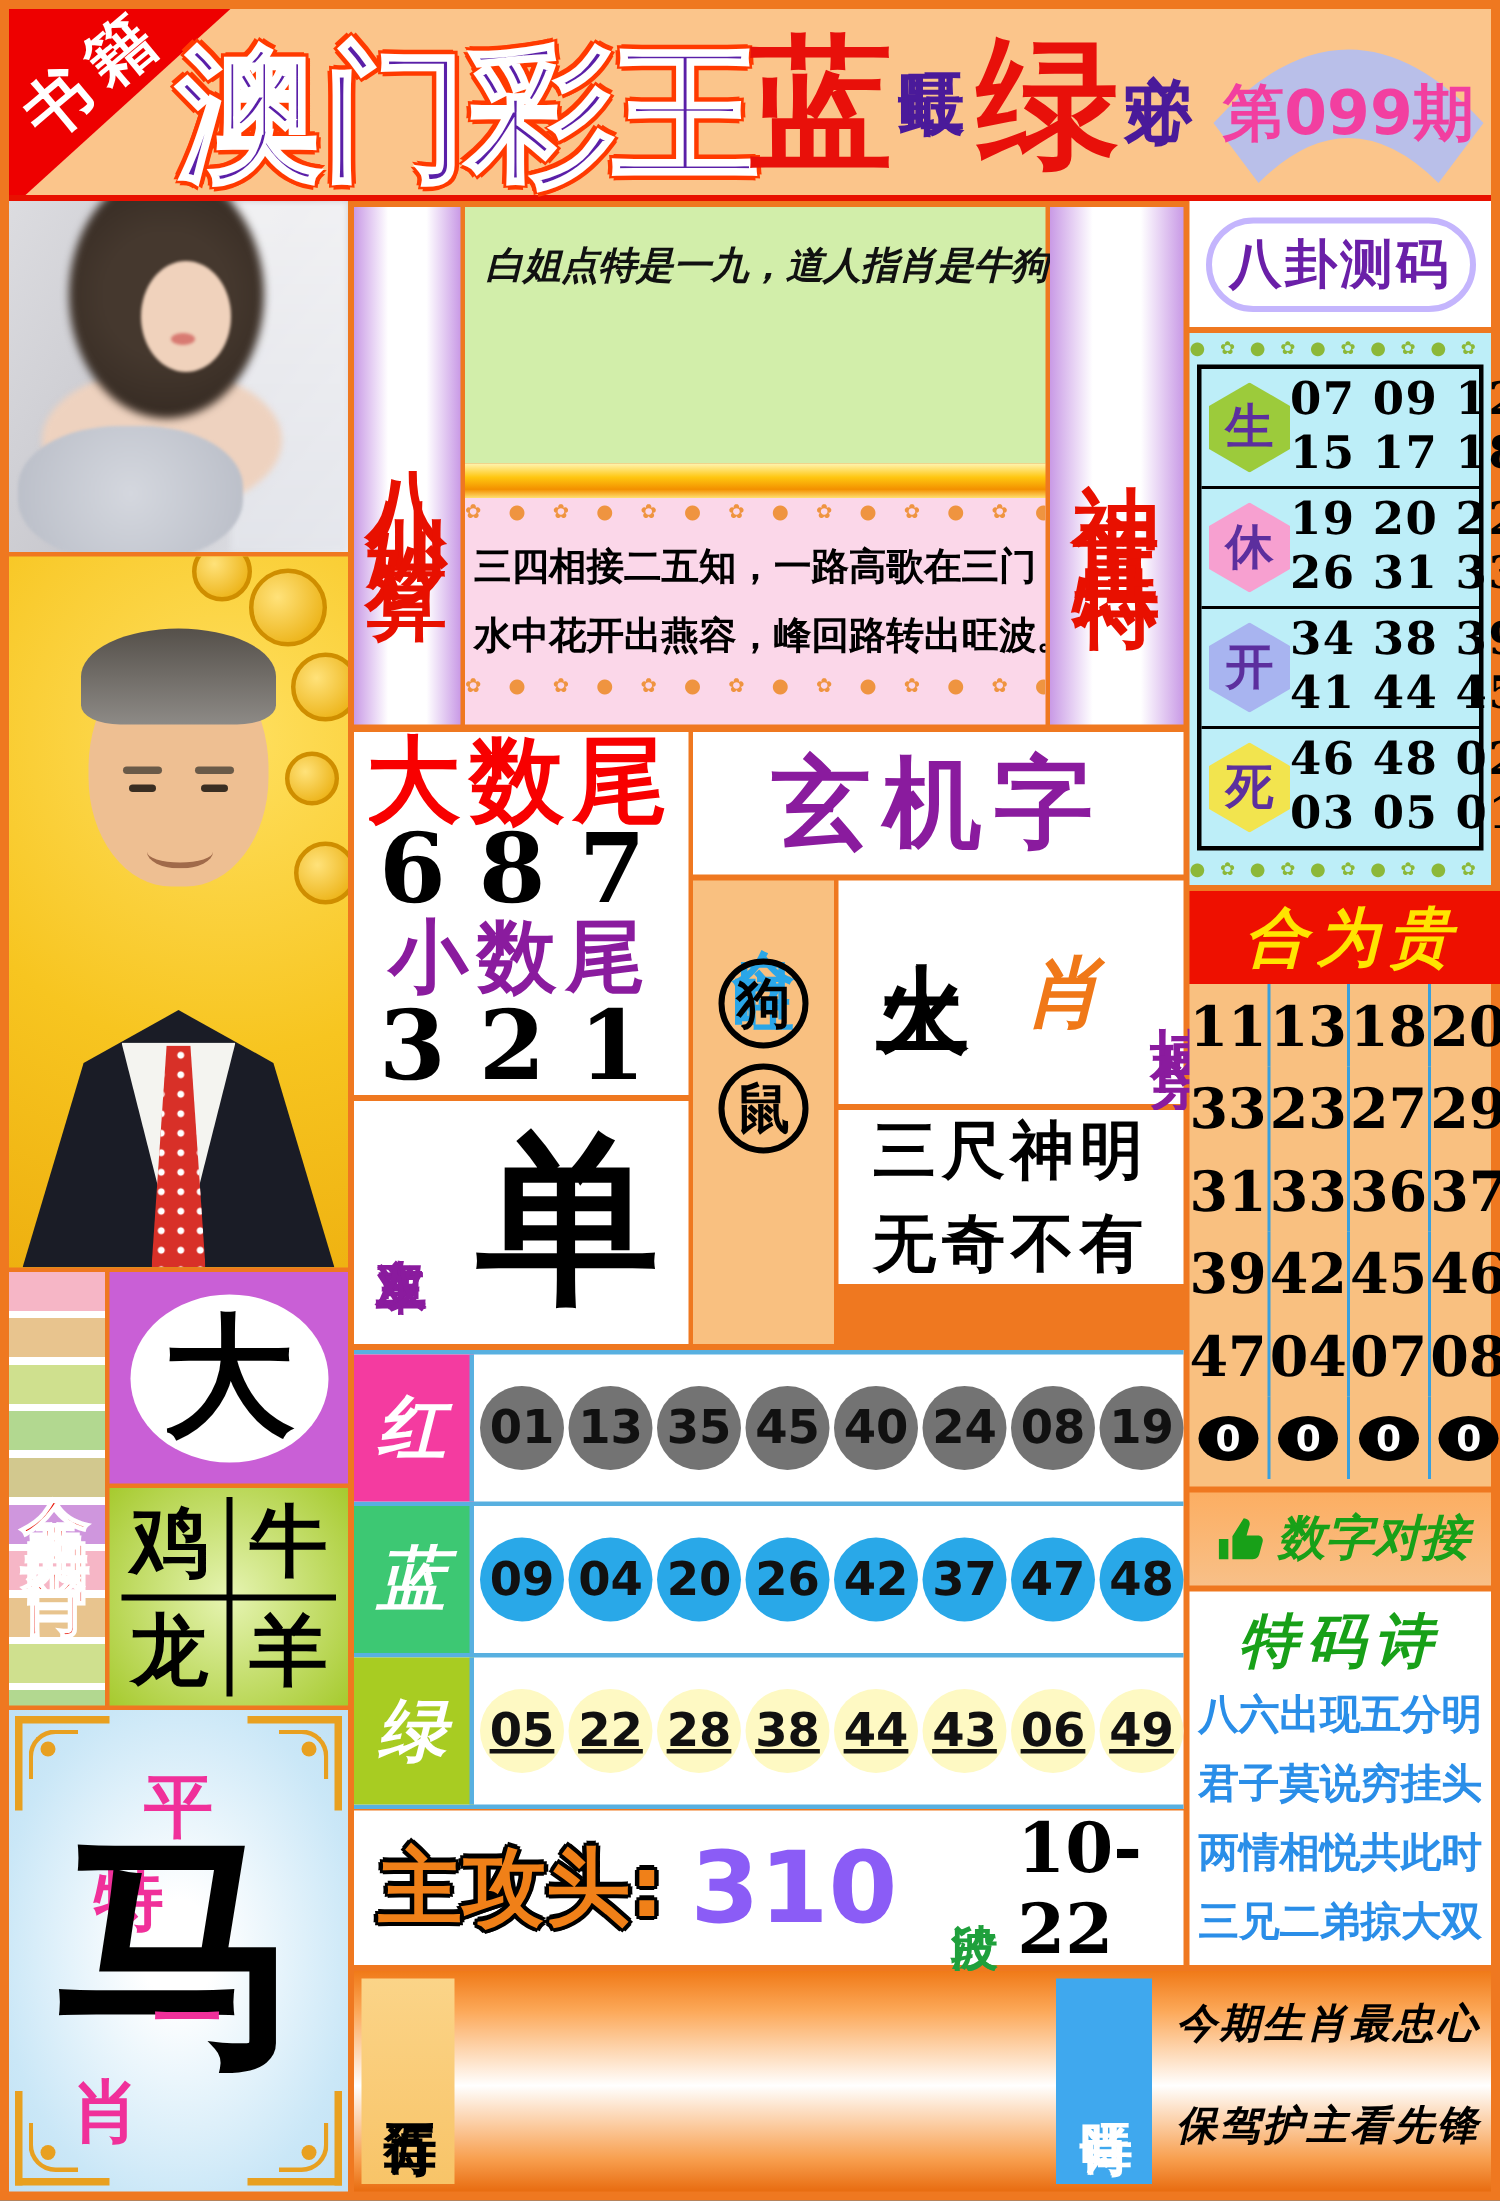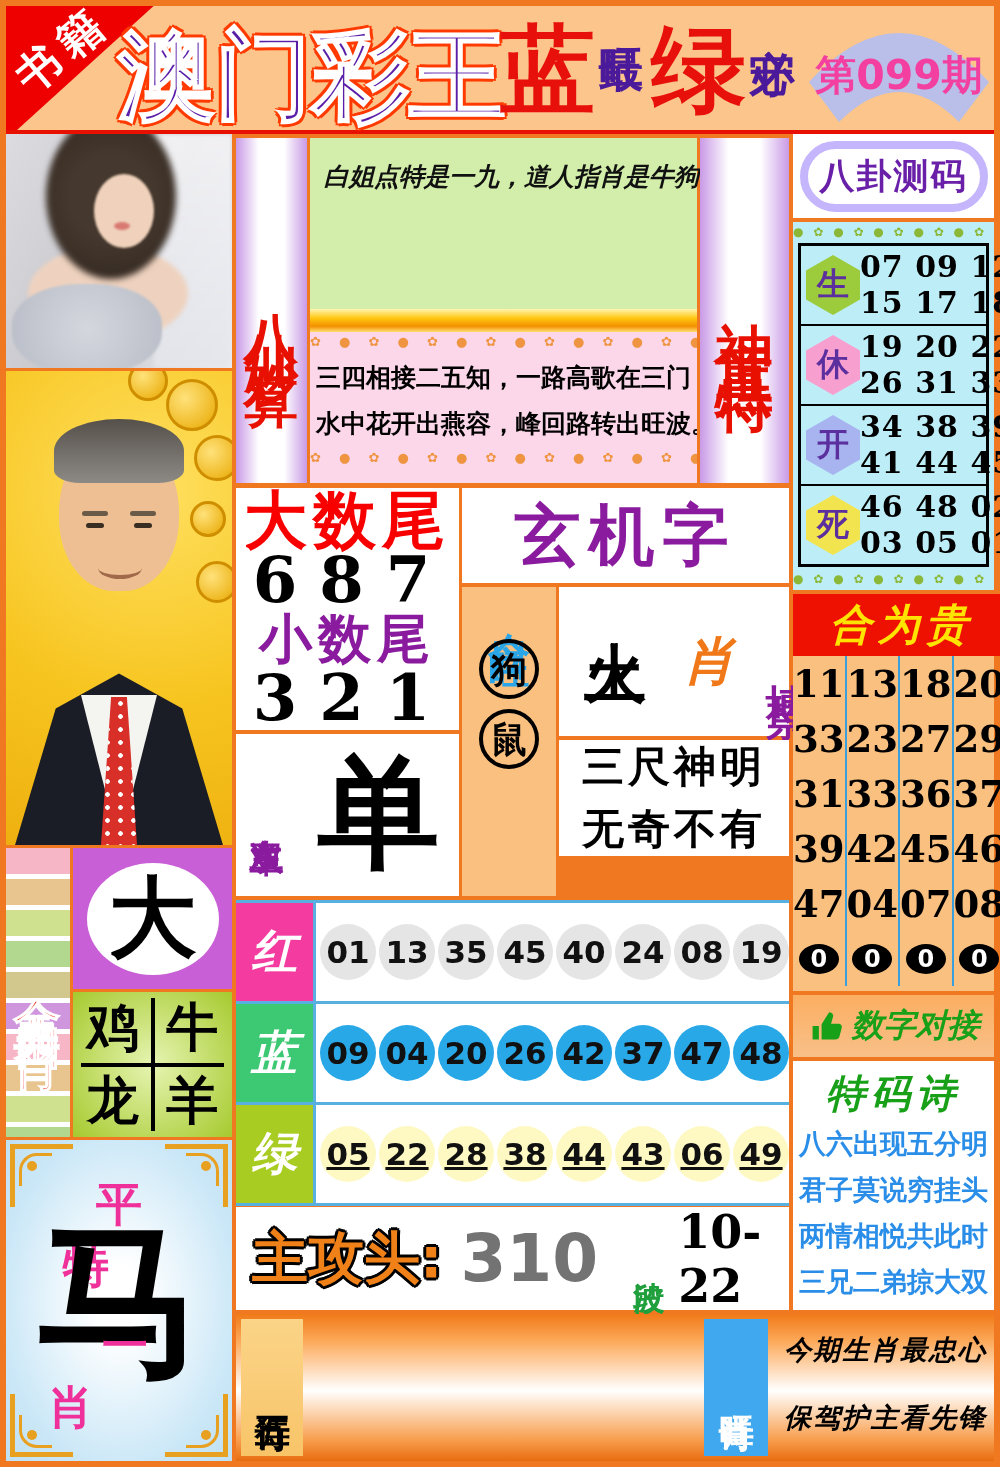--- a/index.html
+++ b/index.html
@@ -96,44 +96,44 @@
   .idiom .line{font-size:42px;font-weight:bold;color:#000;font-family:"DejaVu Serif",serif;line-height:62px;letter-spacing:4px;white-space:nowrap;}
 
   
   .color-rows{left:236px;top:900px;width:553px;height:303px;border-top:3px solid #58b0e0;}
   .crow{display:flex;height:98px;border-bottom:3px solid #58b0e0;}
   .crow-label{width:78px;border-right:3px solid #58b0e0;display:flex;align-items:center;justify-content:center;}
   .crow-label span{font-size:46px;font-weight:bold;font-style:italic;color:#fff;font-family:"DejaVu Serif",serif;}
   .crow-balls{flex:1;display:flex;align-items:center;padding-left:4px;gap:3px;}
   .ball{width:56px;height:56px;border-radius:50%;text-align:center;line-height:56px;font-size:31px;font-weight:bold;color:#111;flex:0 0 auto;}
   .lbl-red{background:#f43ba0;} .lbl-blue{background:#3dc873;} .lbl-green{background:#a8cc22;}
-  .ball-red{background:#e5e5e5;} .ball-blue{background:#29a8e8;} .ball-green{background:#fef9c3;text-decoration:underline;}
+  .ball-red{background:#737373;} .ball-blue{background:#29a8e8;} .ball-green{background:#fef9c3;text-decoration:underline;}
 
   
   .attack{left:236px;top:1207px;width:553px;height:103px;display:flex;align-items:center;padding-left:16px;box-sizing:border-box;}
   .atk-label{font-size:56px;font-weight:bold;color:#f08018;white-space:nowrap;
     text-shadow:-3px 0 #000,3px 0 #000,0 -3px #000,0 3px #000,-2px -2px #000,2px 2px #000,2px -2px #000,-2px 2px #000;}
-  .atk-value{font-size:66px;font-weight:bold;color:#737373;margin-left:18px;}
+  .atk-value{font-size:66px;font-weight:bold;color:#8b5cf6;margin-left:18px;}
   .atk-band-label{writing-mode:vertical-rl;text-orientation:upright;font-size:31px;font-weight:bold;color:#1fa03c;margin-left:30px;letter-spacing:2px;}
   .atk-band-value{font-size:46px;font-weight:bold;color:#000;font-family:"DejaVu Serif",serif;margin-left:8px;}
 
   
   .bottom-row{position:absolute;left:236px;top:1314px;width:758px;height:147px;background:linear-gradient(180deg,#f07a18 0%,#fca858 18%,#ffffff 52%,#f8a050 85%,#e86c10 100%);}
   .five-label{position:absolute;left:5px;top:5px;bottom:5px;width:62px;background:linear-gradient(180deg,#fbd488,#f8c468);display:flex;align-items:center;justify-content:center;}
   .five-label span{writing-mode:vertical-rl;text-orientation:upright;font-size:35px;font-weight:bold;color:#000;font-family:"DejaVu Serif",serif;}
   .poem1{position:absolute;left:86px;top:2px;}
   .poem1 .line{font-size:35px;font-weight:bold;font-style:italic;color:#000;font-family:"DejaVu Serif",serif;letter-spacing:14px;line-height:68px;white-space:nowrap;}
   .wang-label{position:absolute;left:468px;top:5px;bottom:5px;width:64px;background:#3fa8ee;display:flex;align-items:center;justify-content:center;}
   .wang-label span{writing-mode:vertical-rl;text-orientation:upright;font-size:35px;font-weight:bold;color:#fff;font-family:"DejaVu Serif",serif;}
   .poem2{position:absolute;left:548px;top:2px;width:206px;}
   .poem2 .line{font-size:27px;font-weight:bold;font-style:italic;color:#000;font-family:"DejaVu Serif",serif;letter-spacing:2px;line-height:68px;white-space:nowrap;}
 
   
   .bagua-head{left:793px;top:134px;width:201px;height:84px;display:flex;align-items:center;justify-content:center;}
-  .bagua-head .pill{border:8px solid #c4b5fd;border-radius:36px;padding:4px 12px;}
+  .bagua-head .pill{border:4px solid #c4b5fd;border-radius:36px;padding:4px 12px;}
   .bagua-head .pill span{font-size:35px;font-weight:bold;color:#6a1fa8;font-family:"DejaVu Serif",serif;letter-spacing:2px;white-space:nowrap;}
   .cyan-panel{position:absolute;left:793px;top:222px;width:201px;height:368px;background:#bdeef8;}
   .cyan-panel .flower-row{height:21px;line-height:21px;font-size:12px;letter-spacing:3px;}
   .bg-table{margin:0 5px;border:3px solid #000;}
   .bg-row{display:flex;align-items:center;height:78px;border-bottom:2px solid #000;}
   .bg-row:last-child{border-bottom:none;}
   .bg-hex{width:54px;height:60px;margin-left:5px;clip-path:polygon(50% 0,100% 26%,100% 74%,50% 100%,0 74%,0 26%);display:flex;align-items:center;justify-content:center;flex:0 0 auto;}
   .bg-hex span{font-size:32px;font-weight:bold;color:#5c2f9e;}
   .hex-sheng{background:#9ccb3b;} .hex-xiu{background:#f7a0d0;} .hex-kai{background:#a8b4f0;} .hex-si{background:#f2e44e;}
   .bg-nums{flex:1;text-align:center;}

